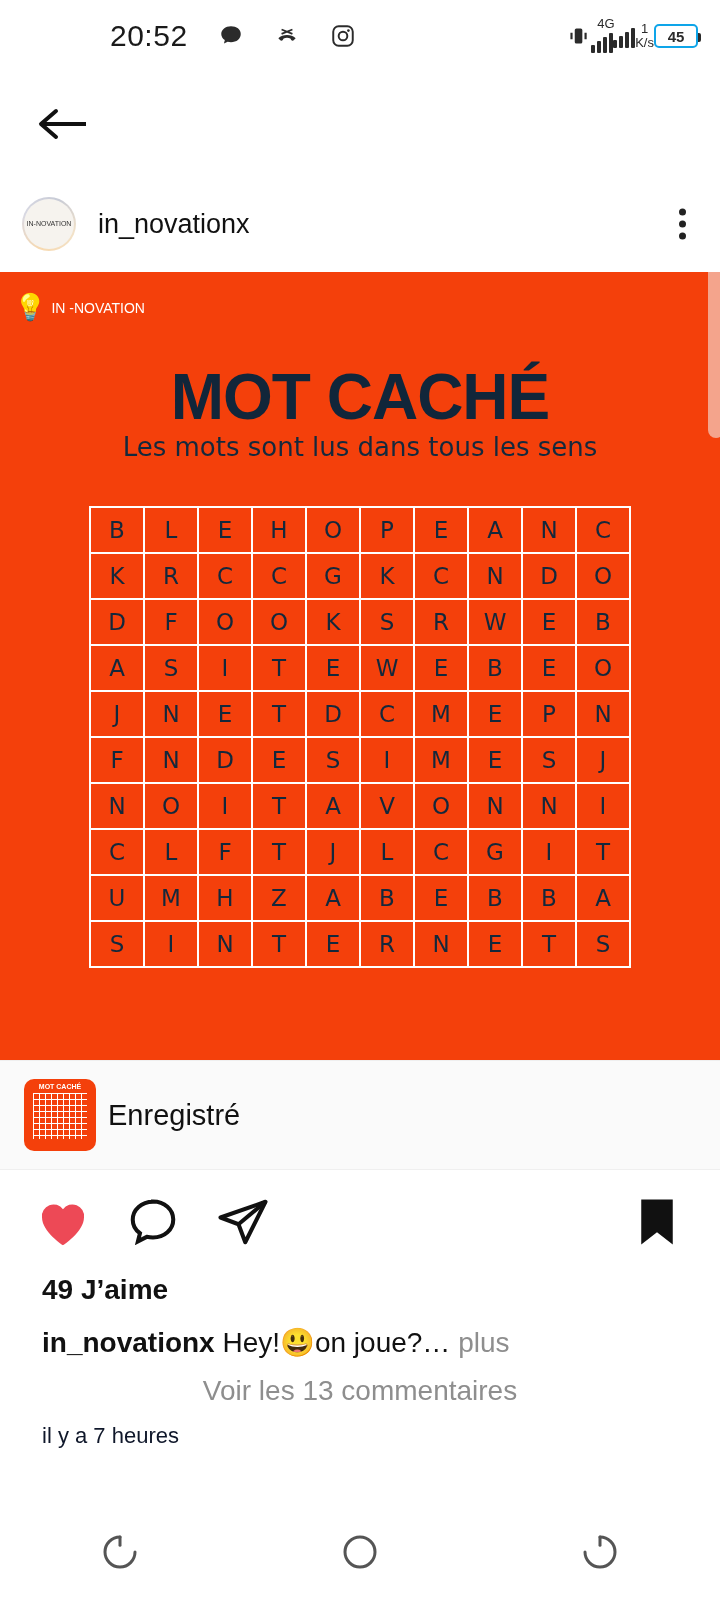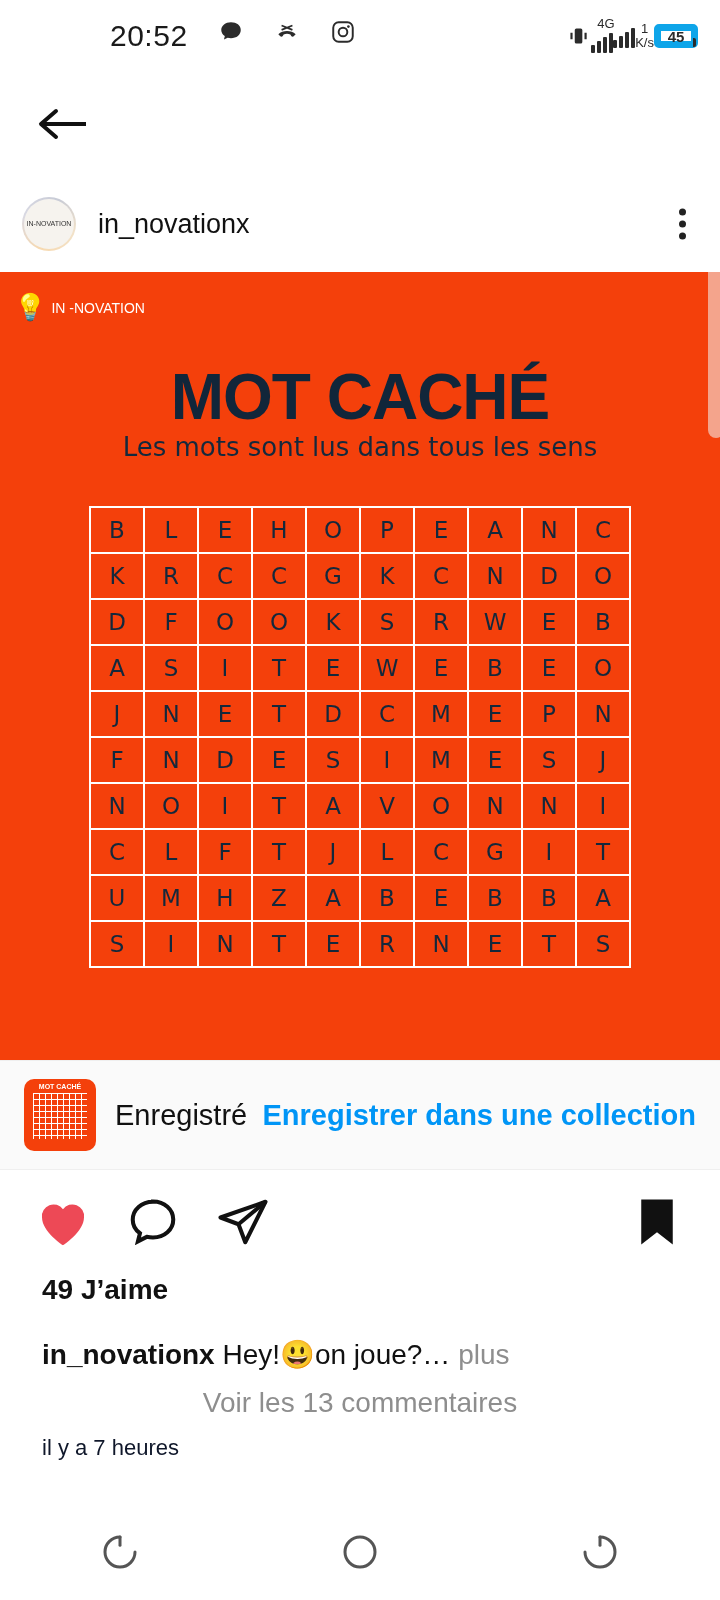--- a/index.html
+++ b/index.html
@@ -11,30 +11,30 @@
   }
   .screen { position: relative; width: 720px; height: 1600px; background:#fff; }
 
   
   .statusbar {
     height: 72px;
     display: flex; align-items: center;
     padding: 0 26px;
     position: relative;
   }
-  .sb-left { display:flex; align-items:flex-start; gap:30px; margin-left: 84px;}
+  .sb-left { display:flex; align-items:center; gap:30px; margin-left: 84px;}
   .sb-time { font-size: 30px; color:#1a1a1a; font-weight:500; letter-spacing:0.5px; }
   .sb-icon { color:#2b2b2b; display:flex; align-items:center; }
   .sb-right { position:absolute; right: 22px; top:0; height:72px; display:flex; align-items:center; }
   .sig-bars { display:flex; align-items:flex-end; gap:2px; height:24px; }
   .sig-bars i { display:block; width:4px; background:#2b2b2b; border-radius:1px; }
   .net-label { font-size:13px; color:#2b2b2b; line-height:1; }
   .kbs { display:flex; flex-direction:column; align-items:center; font-size:13px; color:#2b2b2b; line-height:1.05; }
   .battery {
-    width: 44px; height: 24px; border:7px solid #0ea5e9; border-radius:5px;
+    width: 44px; height: 24px; border:2px solid #0ea5e9; border-radius:5px;
     display:flex; align-items:center; justify-content:center; position:relative;
   }
   .battery:after {
     content:""; position:absolute; right:-5px; top:7px; width:3px; height:9px;
     background:#2b2b2b; border-radius:0 2px 2px 0;
   }
   .battery span { font-size:15px; color:#2b2b2b; font-weight:600; }
 
   
   .appbar { height: 104px; display:flex; align-items:center; padding: 0 34px; }
@@ -102,32 +102,32 @@
     display:flex; flex-direction:column; align-items:center; justify-content:flex-start; padding-top:4px;
   }
   .saved-thumb .t-title { font-size:7px; color:#fff; font-weight:700; }
   .saved-thumb .t-grid {
     width:54px; height:46px; margin-top:3px;
     background:
       repeating-linear-gradient(to right, #ffffff 0 1px, transparent 1px 6px),
       repeating-linear-gradient(to bottom, #ffffff 0 1px, transparent 1px 6px),
       #f4400b;
   }
-  .saved-label { margin-left:19px; font-size:29px; color:#111; }
+  .saved-label { margin-left:12px; font-size:29px; color:#111; }
   .saved-action { margin-left:auto; font-size:29px; color:#0095f6; font-weight:600; }
 
   
   .actions { height:104px; display:flex; align-items:center; padding:0 26px; }
   .act { width:74px; height:74px; display:flex; align-items:center; justify-content:center; }
   .bookmark { margin-left:auto; }
 
   
   .meta { padding: 0 42px; }
   .likes { font-size:28px; font-weight:700; color:#111; }
-  .caption { font-size:28px; color:#111; margin-top:32px; }
+  .caption { font-size:28px; color:#111; margin-top:20px; }
   .caption .user { font-weight:700; }
   .caption .more { color:#8e8e8e; }
   .comments { font-size:28px; color:#8e8e8e; margin-top:16px;text-align:center; }
   .time { font-size:22px; color:#0f172a; margin-top:16px; }
 
   
   .navbar {
     position:absolute; bottom:0; left:0; width:720px; height:96px;
     display:flex; align-items:center; justify-content:space-around;
   }
@@ -354,21 +354,20 @@
       </table>
     </div>
   </div>
 
   <div class="saved-bar">
     <div class="saved-thumb">
       <div class="t-title">MOT CACHÉ</div>
       <div class="t-grid"></div>
     </div>
     <div class="saved-label">Enregistré</div>
-    <div class="saved-action">Enregistrer dans une collection</div>
   </div>
 
   <div class="actions">
     <div class="act">
       <svg width="56" height="52" viewBox="0 0 24 22">
         <path d="M12 21s-9-5.7-9-12A5 5 0 0 1 12 5.5 5 5 0 0 1 21 9c0 6.3-9 12-9 12z" fill="#ed4956"></path>
       </svg>
     </div>
     <div class="act" style="margin-left:16px;">
       <svg width="54" height="54" viewBox="0 0 24 24">

